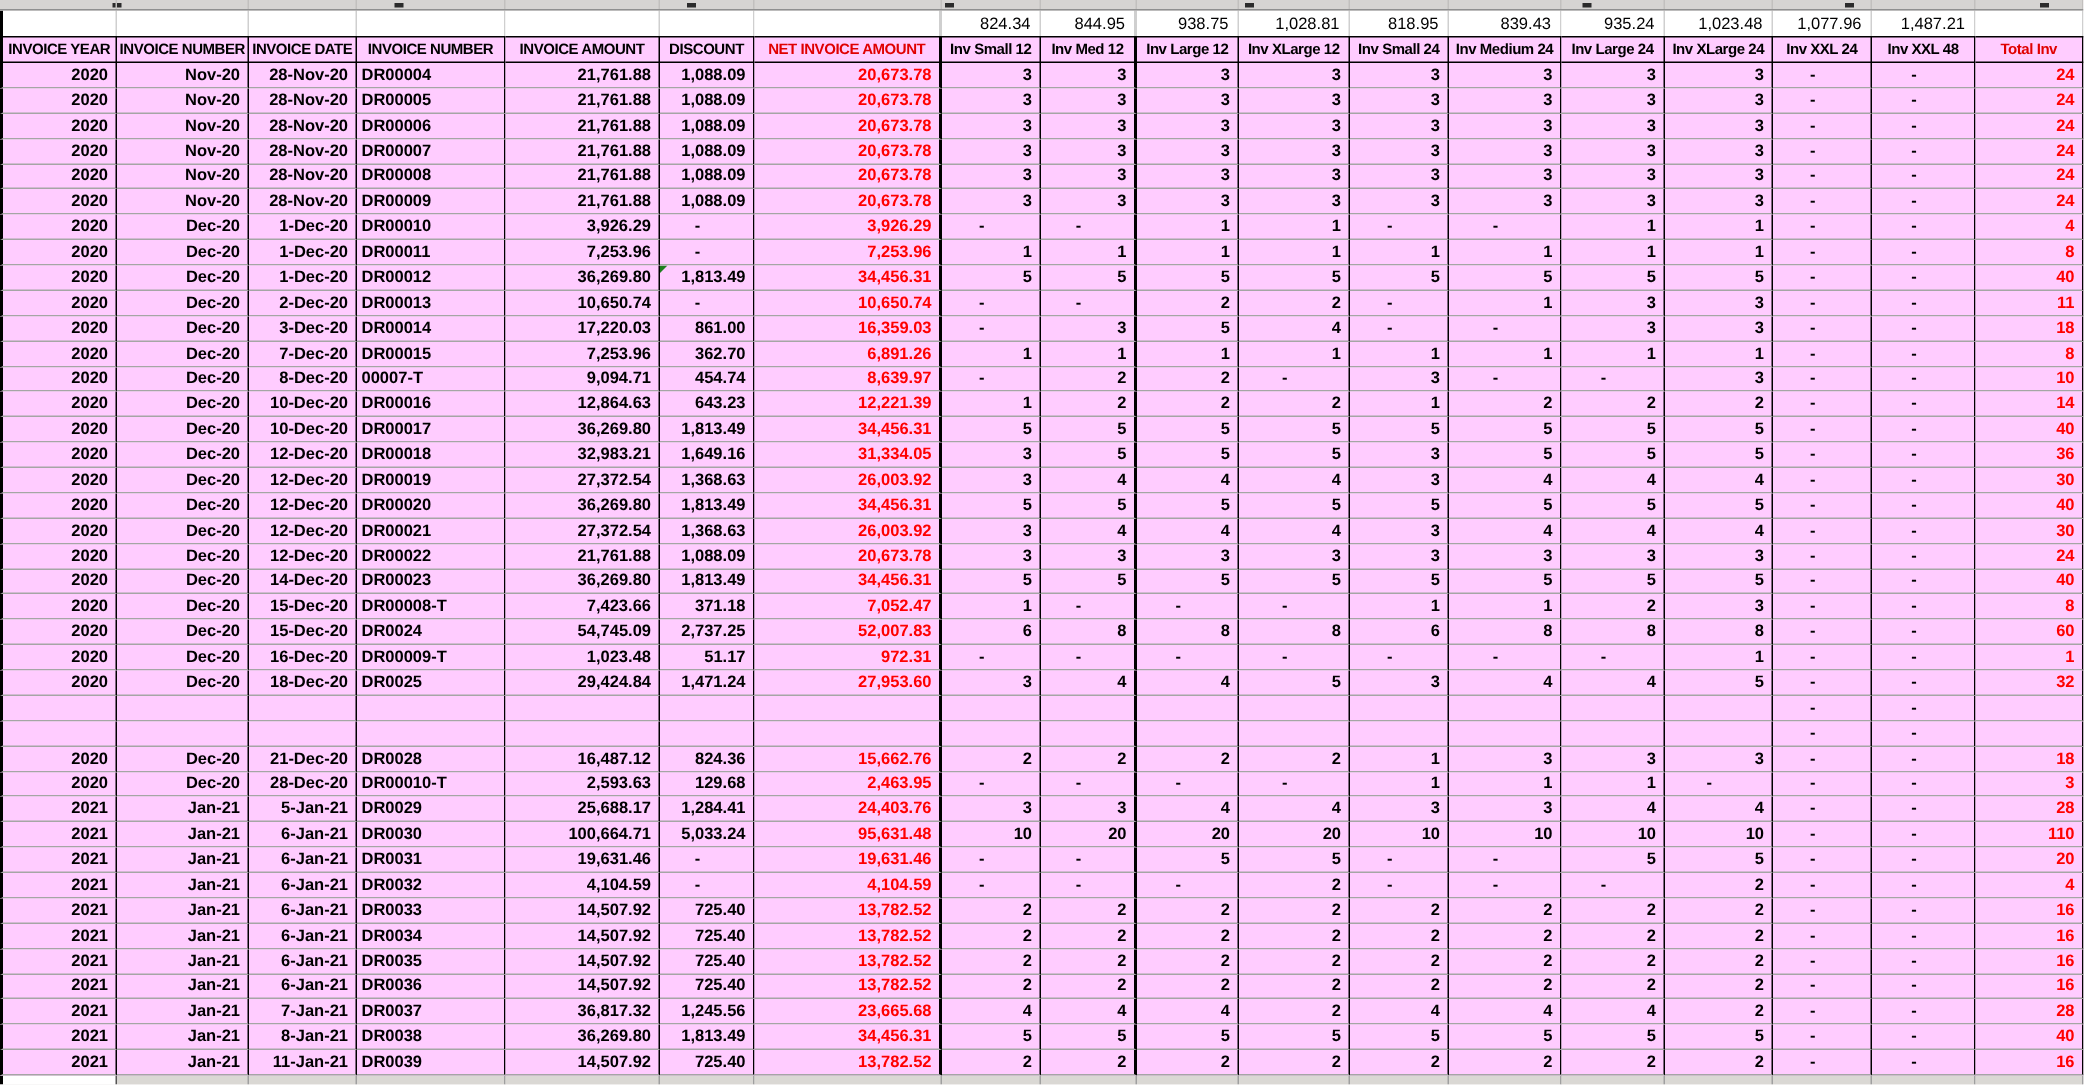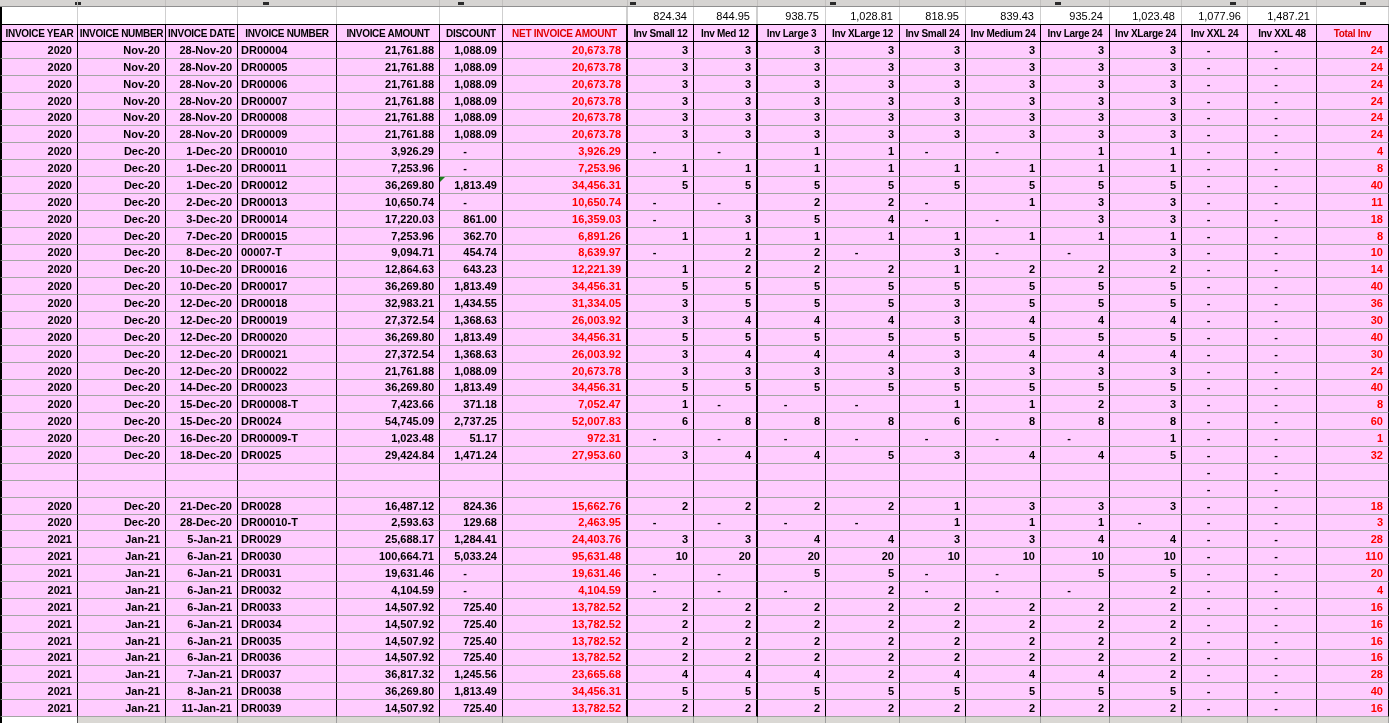--- a/index.html
+++ b/index.html
@@ -106,21 +106,21 @@
   <div class="grid-row header-row" id="headerRow" style="grid-template-columns: 78px 88px 72px 99px 103px 63px 125px 66px 64px 68px 74px 66px 75px 69px 72px 66px 69px 72px; text-align: right;">
       <div class="hcell c0">INVOICE YEAR</div>
       <div class="hcell c1">INVOICE NUMBER</div>
       <div class="hcell c2">INVOICE DATE</div>
       <div class="hcell c3">INVOICE NUMBER</div>
       <div class="hcell c4">INVOICE AMOUNT</div>
       <div class="hcell c5">DISCOUNT</div>
       <div class="hcell c6 hred">NET INVOICE AMOUNT</div>
       <div class="hcell c7">Inv Small 12</div>
       <div class="hcell c8">Inv Med 12</div>
-      <div class="hcell c9">Inv Large 3</div>
+      <div class="hcell c9">Inv Large 12</div>
       <div class="hcell c10">Inv XLarge 12</div>
       <div class="hcell c11">Inv Small 24</div>
       <div class="hcell c12">Inv Medium 24</div>
       <div class="hcell c13">Inv Large 24</div>
       <div class="hcell c14">Inv XLarge 24</div>
       <div class="hcell c15">Inv XXL 24</div>
       <div class="hcell c16">Inv XXL 48</div>
       <div class="hcell c17 hred">Total Inv</div>
     </div>
   <div class="body" id="tableBody">
@@ -423,21 +423,21 @@
         <div class="cell c15 center">-</div>
         <div class="cell c16 center">-</div>
         <div class="cell c17 red">40</div>
       </div>
       <div class="grid-row" style="grid-template-columns: 78px 88px 72px 99px 103px 63px 125px 66px 64px 68px 74px 66px 75px 69px 72px 66px 69px 72px;">
         <div class="cell c0">2020</div>
         <div class="cell c1">Dec-20</div>
         <div class="cell c2">12-Dec-20</div>
         <div class="cell c3 left">DR00018</div>
         <div class="cell c4">32,983.21</div>
-        <div class="cell c5">1,434.55</div>
+        <div class="cell c5">1,649.16</div>
         <div class="cell c6 red">31,334.05</div>
         <div class="cell c7">3</div>
         <div class="cell c8">5</div>
         <div class="cell c9">5</div>
         <div class="cell c10">5</div>
         <div class="cell c11">3</div>
         <div class="cell c12">5</div>
         <div class="cell c13">5</div>
         <div class="cell c14">5</div>
         <div class="cell c15 center">-</div>

